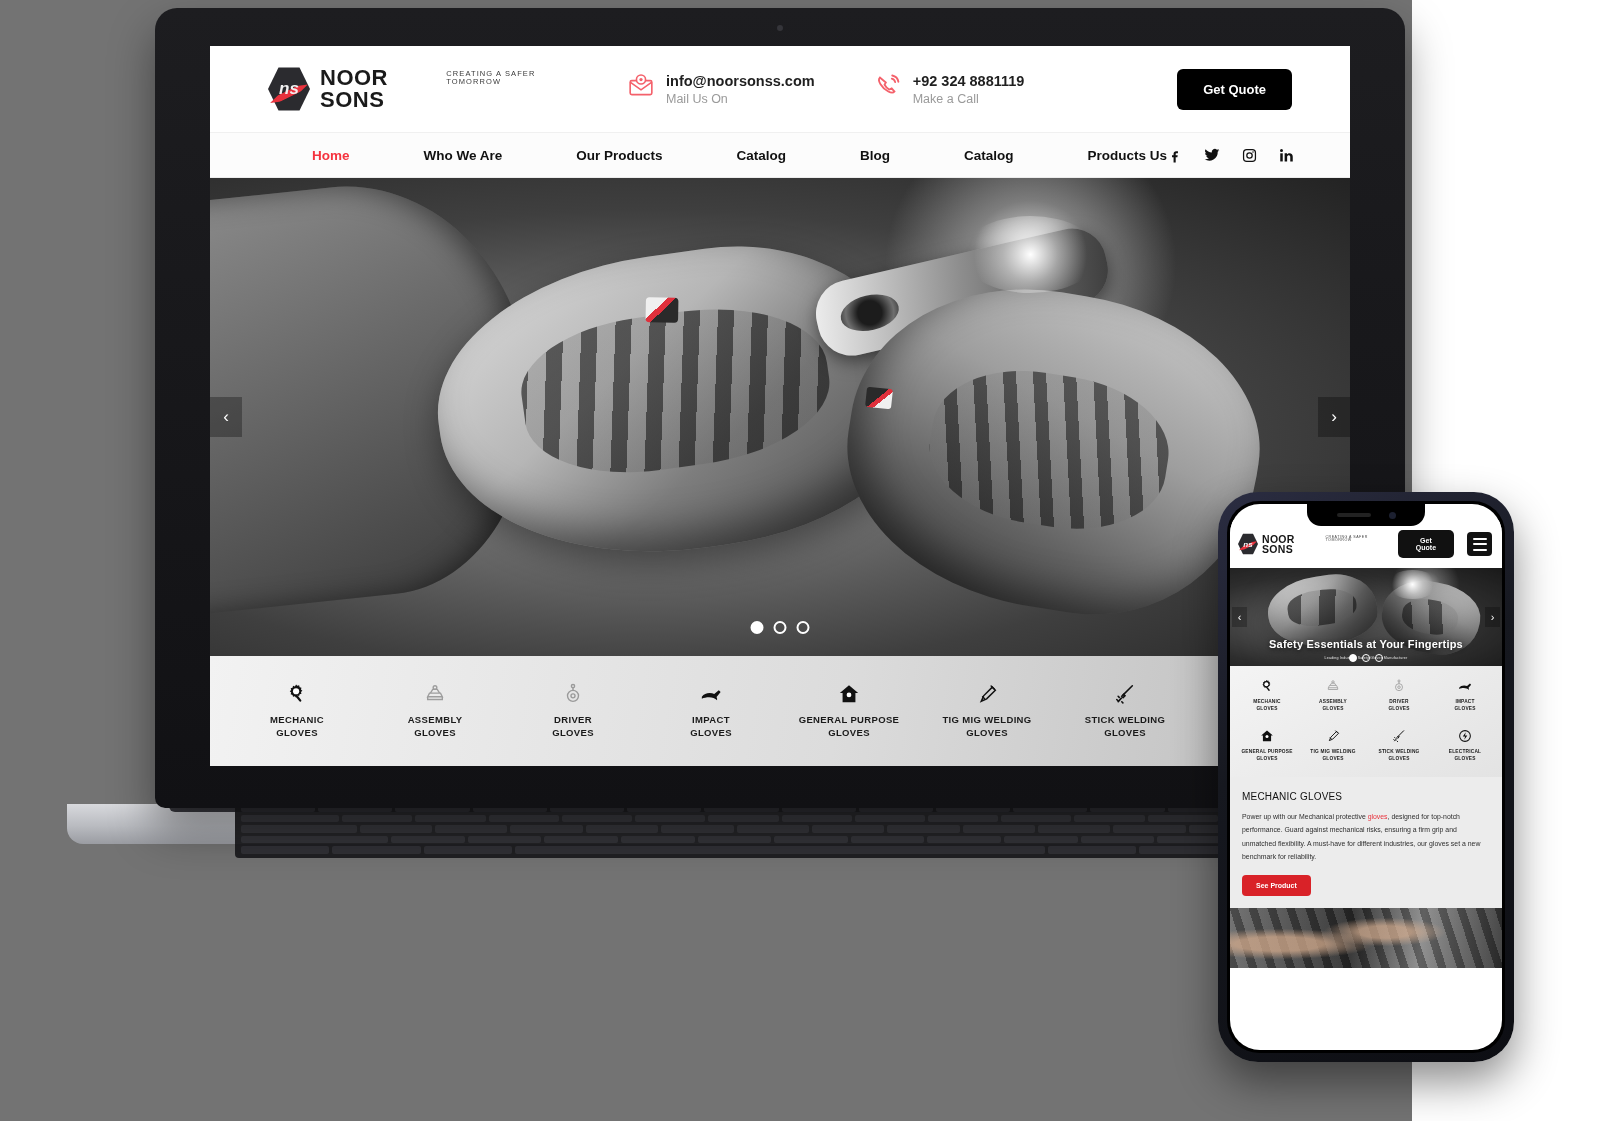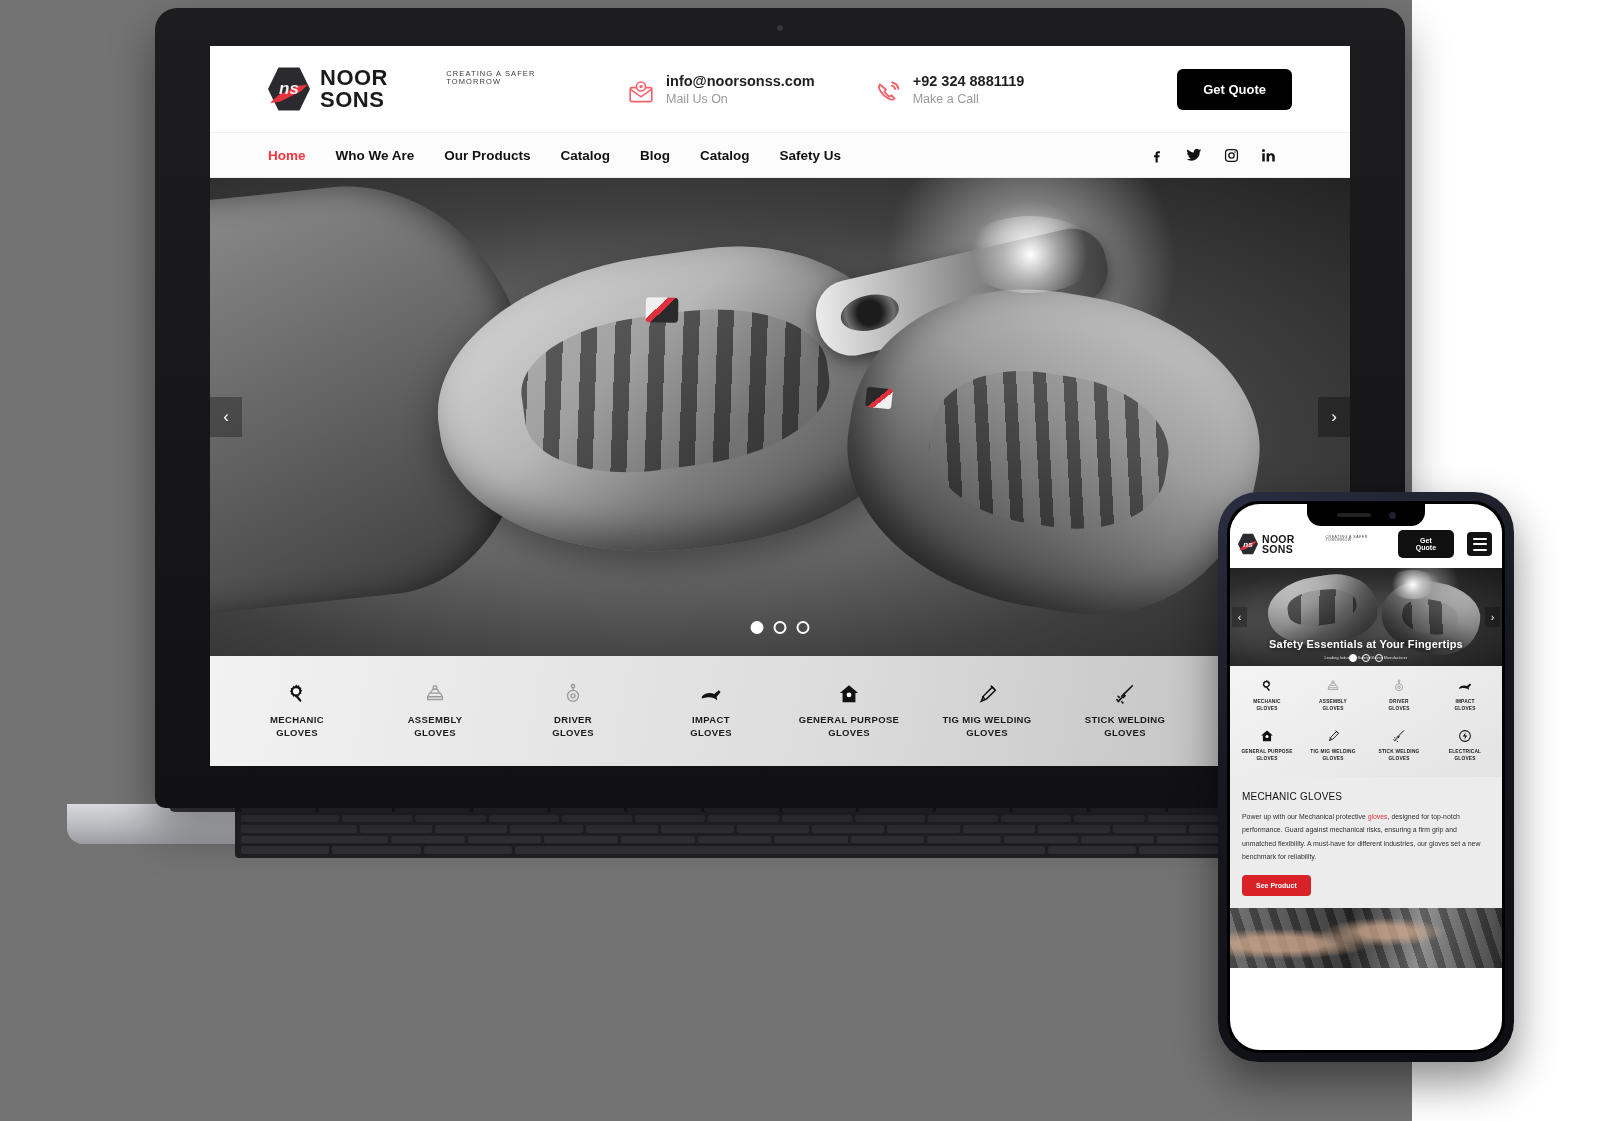--- a/index.html
+++ b/index.html
@@ -66,38 +66,38 @@
     height: 86px; background:#fff; display:flex; align-items:center;
     padding: 0 40px; gap: 0;
   }
   .logo-wrap{ display:flex; align-items:center; gap:10px; width:330px; padding-left:18px;}
   .hexlogo{ width:42px; height:46px; position:relative; flex:none; }
   .logo-text{ display:flex; line-height:1; }
   .logo-name{ font-size:22px; font-weight:bold; letter-spacing:.5px; color:#1a1a1a; font-family:"Liberation Sans",sans-serif;}
   .logo-tag{ font-size:7.5px; letter-spacing:1.1px; color:#3a3a3a; margin-top:3px; }
 
   .contact-group{ display:flex; align-items:center; gap:60px; margin-left:48px; }
-  .contact{ display:flex; align-items:flex-end; gap:12px; }
+  .contact{ display:flex; align-items:flex-start; gap:12px; }
   .c-ico{ width:26px;height:26px; flex:none; }
   .c-lines{ display:flex; flex-direction:column; gap:3px;}
   .c-main{ font-size:14.5px; font-weight:bold; color:#1f1f1f;}
   .c-sub{ font-size:12.5px; color:#9a9a9a;}
 
   .quote-btn{
     margin-left:auto; background:#000; color:#fff; border:none;
     font-size:13px; font-weight:bold; padding:13px 26px; border-radius:6px; cursor:pointer;
     margin-right: 18px;
   }
 
   .navbar{
     height:46px; background:#fcfcfc; border-top:1px solid #f0f0f0; border-bottom:1px solid #ececec;
     display:flex; align-items:center; padding: 0 58px;
   }
   .nav-items{ display:flex; align-items:center; gap:30px; }
-  .nav-item{ font-size:13.5px; font-weight:bold; color:#111; cursor:pointer; white-space:nowrap; }
+  .nav-item{ font-size:13.5px; font-weight:bold; color:#111; cursor:pointer; white-space:nowrap;margin-left:44px; }
   .nav-item.active{ color:#f5333f; }
   .socials{ margin-left:auto; display:flex; align-items:center; gap:22px; padding-right:16px;}
   .socials svg{ display:block; }
 
   .hero{ flex:1; position:relative; background:#4a4a4a; overflow:hidden; min-height:0; }
   .hero-img{
     position:absolute; inset:0;
     background:
       radial-gradient(circle at 72% 18%, rgba(255,255,255,.95) 0%, rgba(255,255,255,.35) 7%, rgba(255,255,255,0) 16%),
       radial-gradient(ellipse at 38% 55%, #9c9c9c 0%, #6d6d6d 30%, #3f3f3f 62%, #232323 100%),
@@ -417,21 +417,21 @@
           </div>
 
           <div class="navbar">
             <div class="nav-items">
               <span class="nav-item active">Home</span>
               <span class="nav-item">Who We Are</span>
               <span class="nav-item">Our Products</span>
               <span class="nav-item">Catalog</span>
               <span class="nav-item">Blog</span>
               <span class="nav-item">Catalog</span>
-              <span class="nav-item">Safety Us</span>
+              <span class="nav-item">Products Us</span>
             </div>
             <div class="socials">
               <span>
                 <svg width="15" height="15" viewBox="0 0 24 24" fill="#111">
                     <path d="M14.5 8.5h3V5.2h-3c-2.3 0-4 1.8-4 4.1v2.1H8v3.3h2.5V23h3.4v-8.3h2.7l.5-3.3h-3.2V9.6c0-.6.3-1.1 1.1-1.1z"></path>
                   </svg>
               </span>
               <span>
                 <svg width="16" height="16" viewBox="0 0 24 24" fill="#111">
                     <path d="M23 4.9c-.8.4-1.7.6-2.6.8 1-.6 1.7-1.5 2-2.6-.9.5-1.9.9-3 1.1a4.5 4.5 0 0 0-7.7 4.1C8 8.1 4.6 6.3 2.3 3.5a4.5 4.5 0 0 0 1.4 6c-.7 0-1.4-.2-2-.5 0 2.2 1.5 4 3.6 4.4-.6.2-1.3.2-1.9.1.5 1.8 2.2 3.1 4.2 3.1A9 9 0 0 1 1 18.5a12.7 12.7 0 0 0 19.6-11.3c.9-.6 1.7-1.4 2.4-2.3z"></path>

